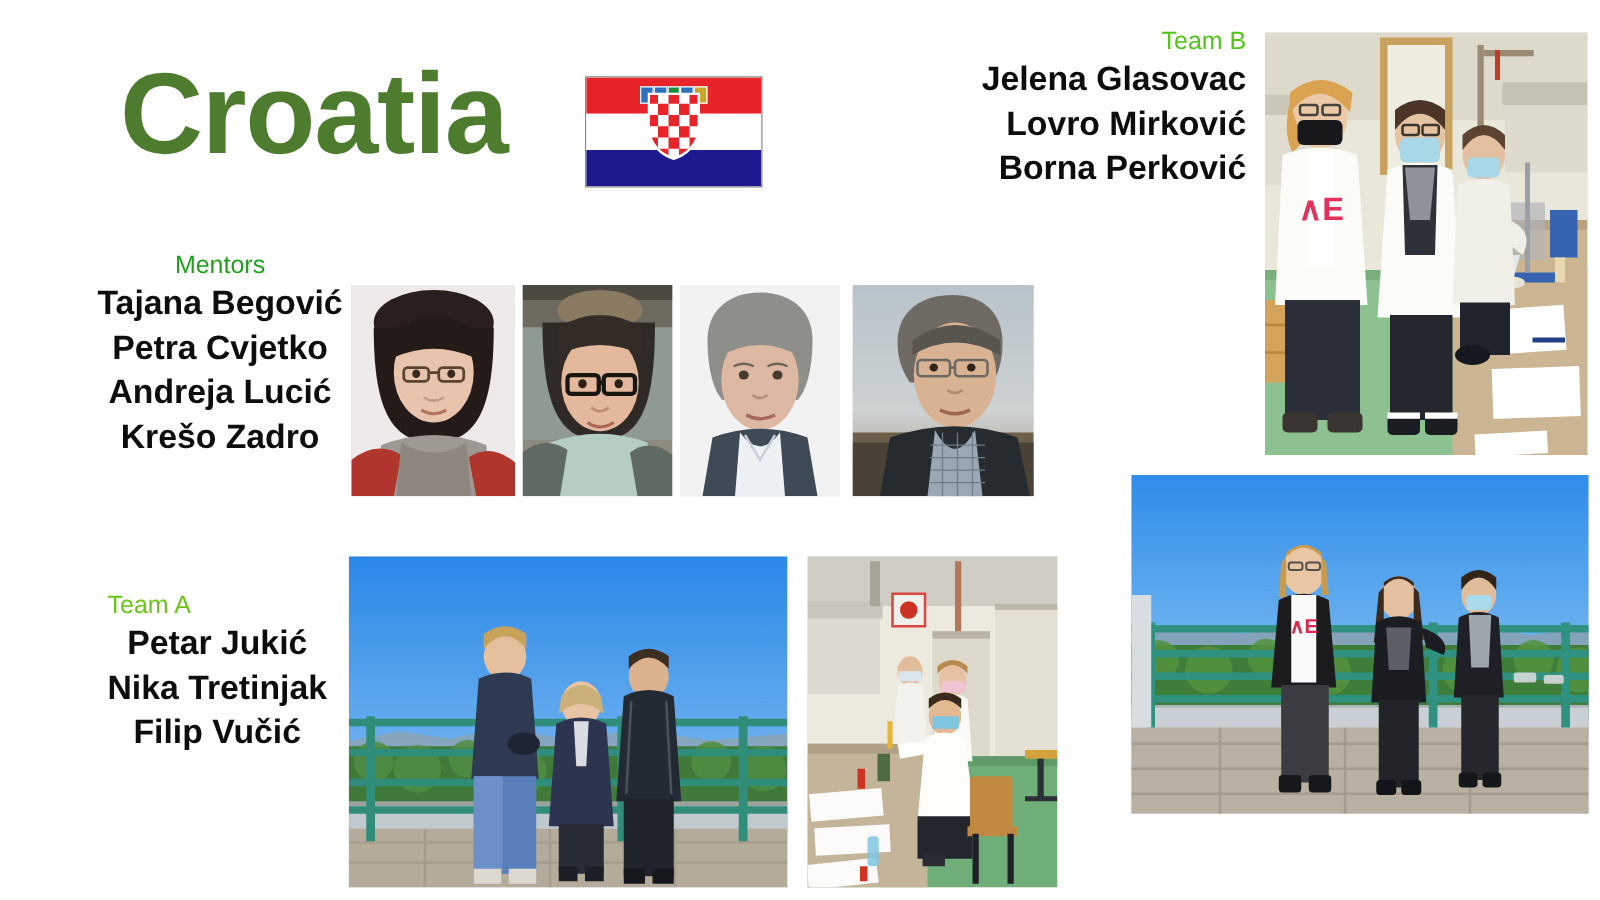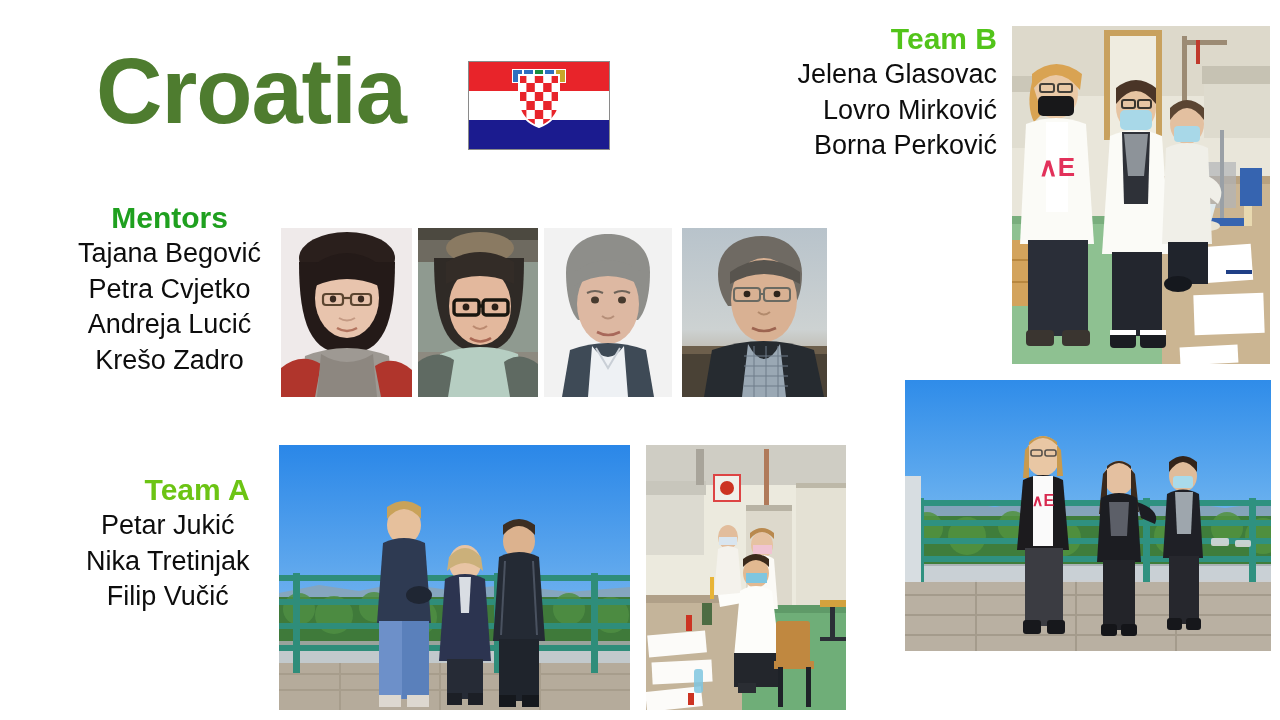--- a/index.html
+++ b/index.html
@@ -62,39 +62,40 @@
     top: 8%;
     width: 54px;
     height: 14px;
     margin-left: -27px;
     display: flex;
   }
   .crownlet { flex: 1 1 0; height: 100%; border: 1px solid #ffffff; box-sizing: border-box; }
 
   
   .group-heading {
-    font-weight: bold;
-    font-size: 30px;
+    font-weight: normal;
+    font-size: 20px;
     line-height: 1.1;
     white-space: nowrap;
   }
   .name-line {
     font-size: 27px;
     color: #0d0d0d;
     line-height: 1.32;
     white-space: nowrap;
+    font-weight: bold;
   }
 
   
   #mentors-block { left: 78px; top: 201px; text-align: center; }
   #mentors-block .group-heading { color: #1FA01F; margin-bottom: 2px; }
 
   
   #teamA-block { left: 86px; top: 473px; text-align: center; }
-  #teamA-block .group-heading { color: #6CC414; margin-bottom: 2px; text-align: right; }
+  #teamA-block .group-heading { color: #6CC414; margin-bottom: 2px; text-align: left; }
 
   
   #teamB-block { right: 283px; top: 22px; text-align: right; }
   #teamB-block .group-heading { color: #52C41A; margin-bottom: 2px; }
 
   
   .photo {
     overflow: hidden;
     position: absolute;
     background: #d8d8d8;

